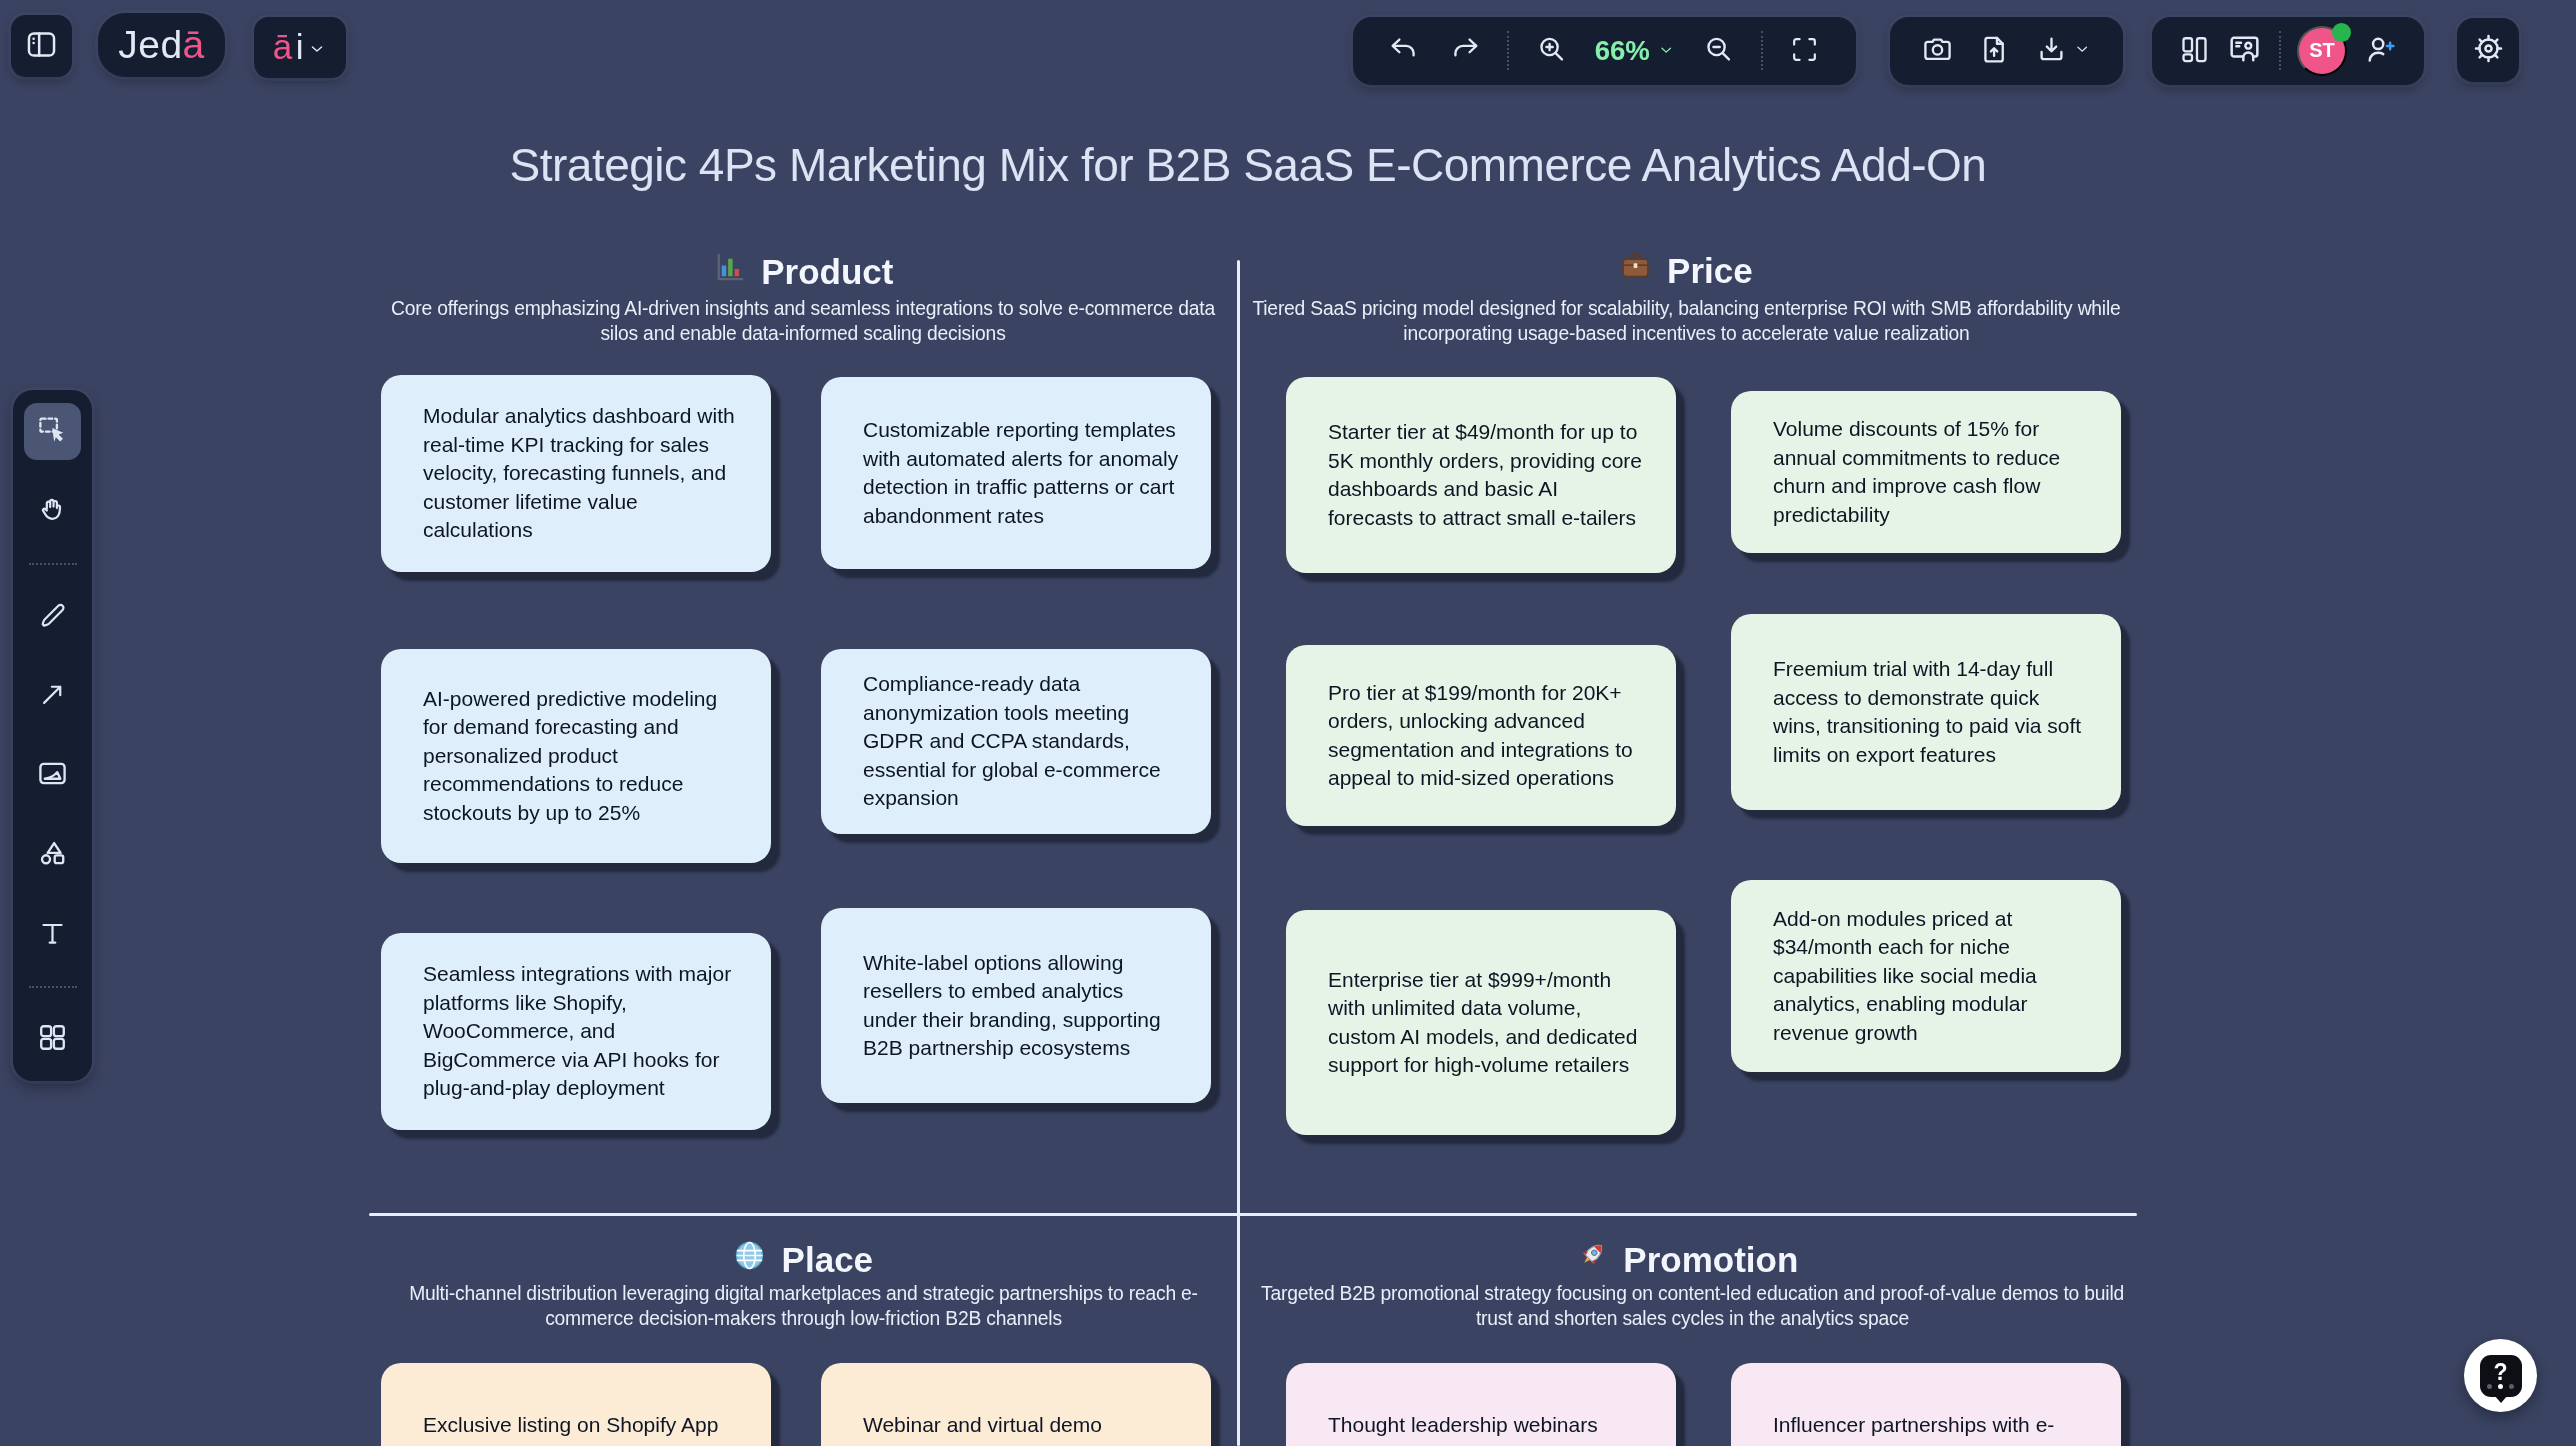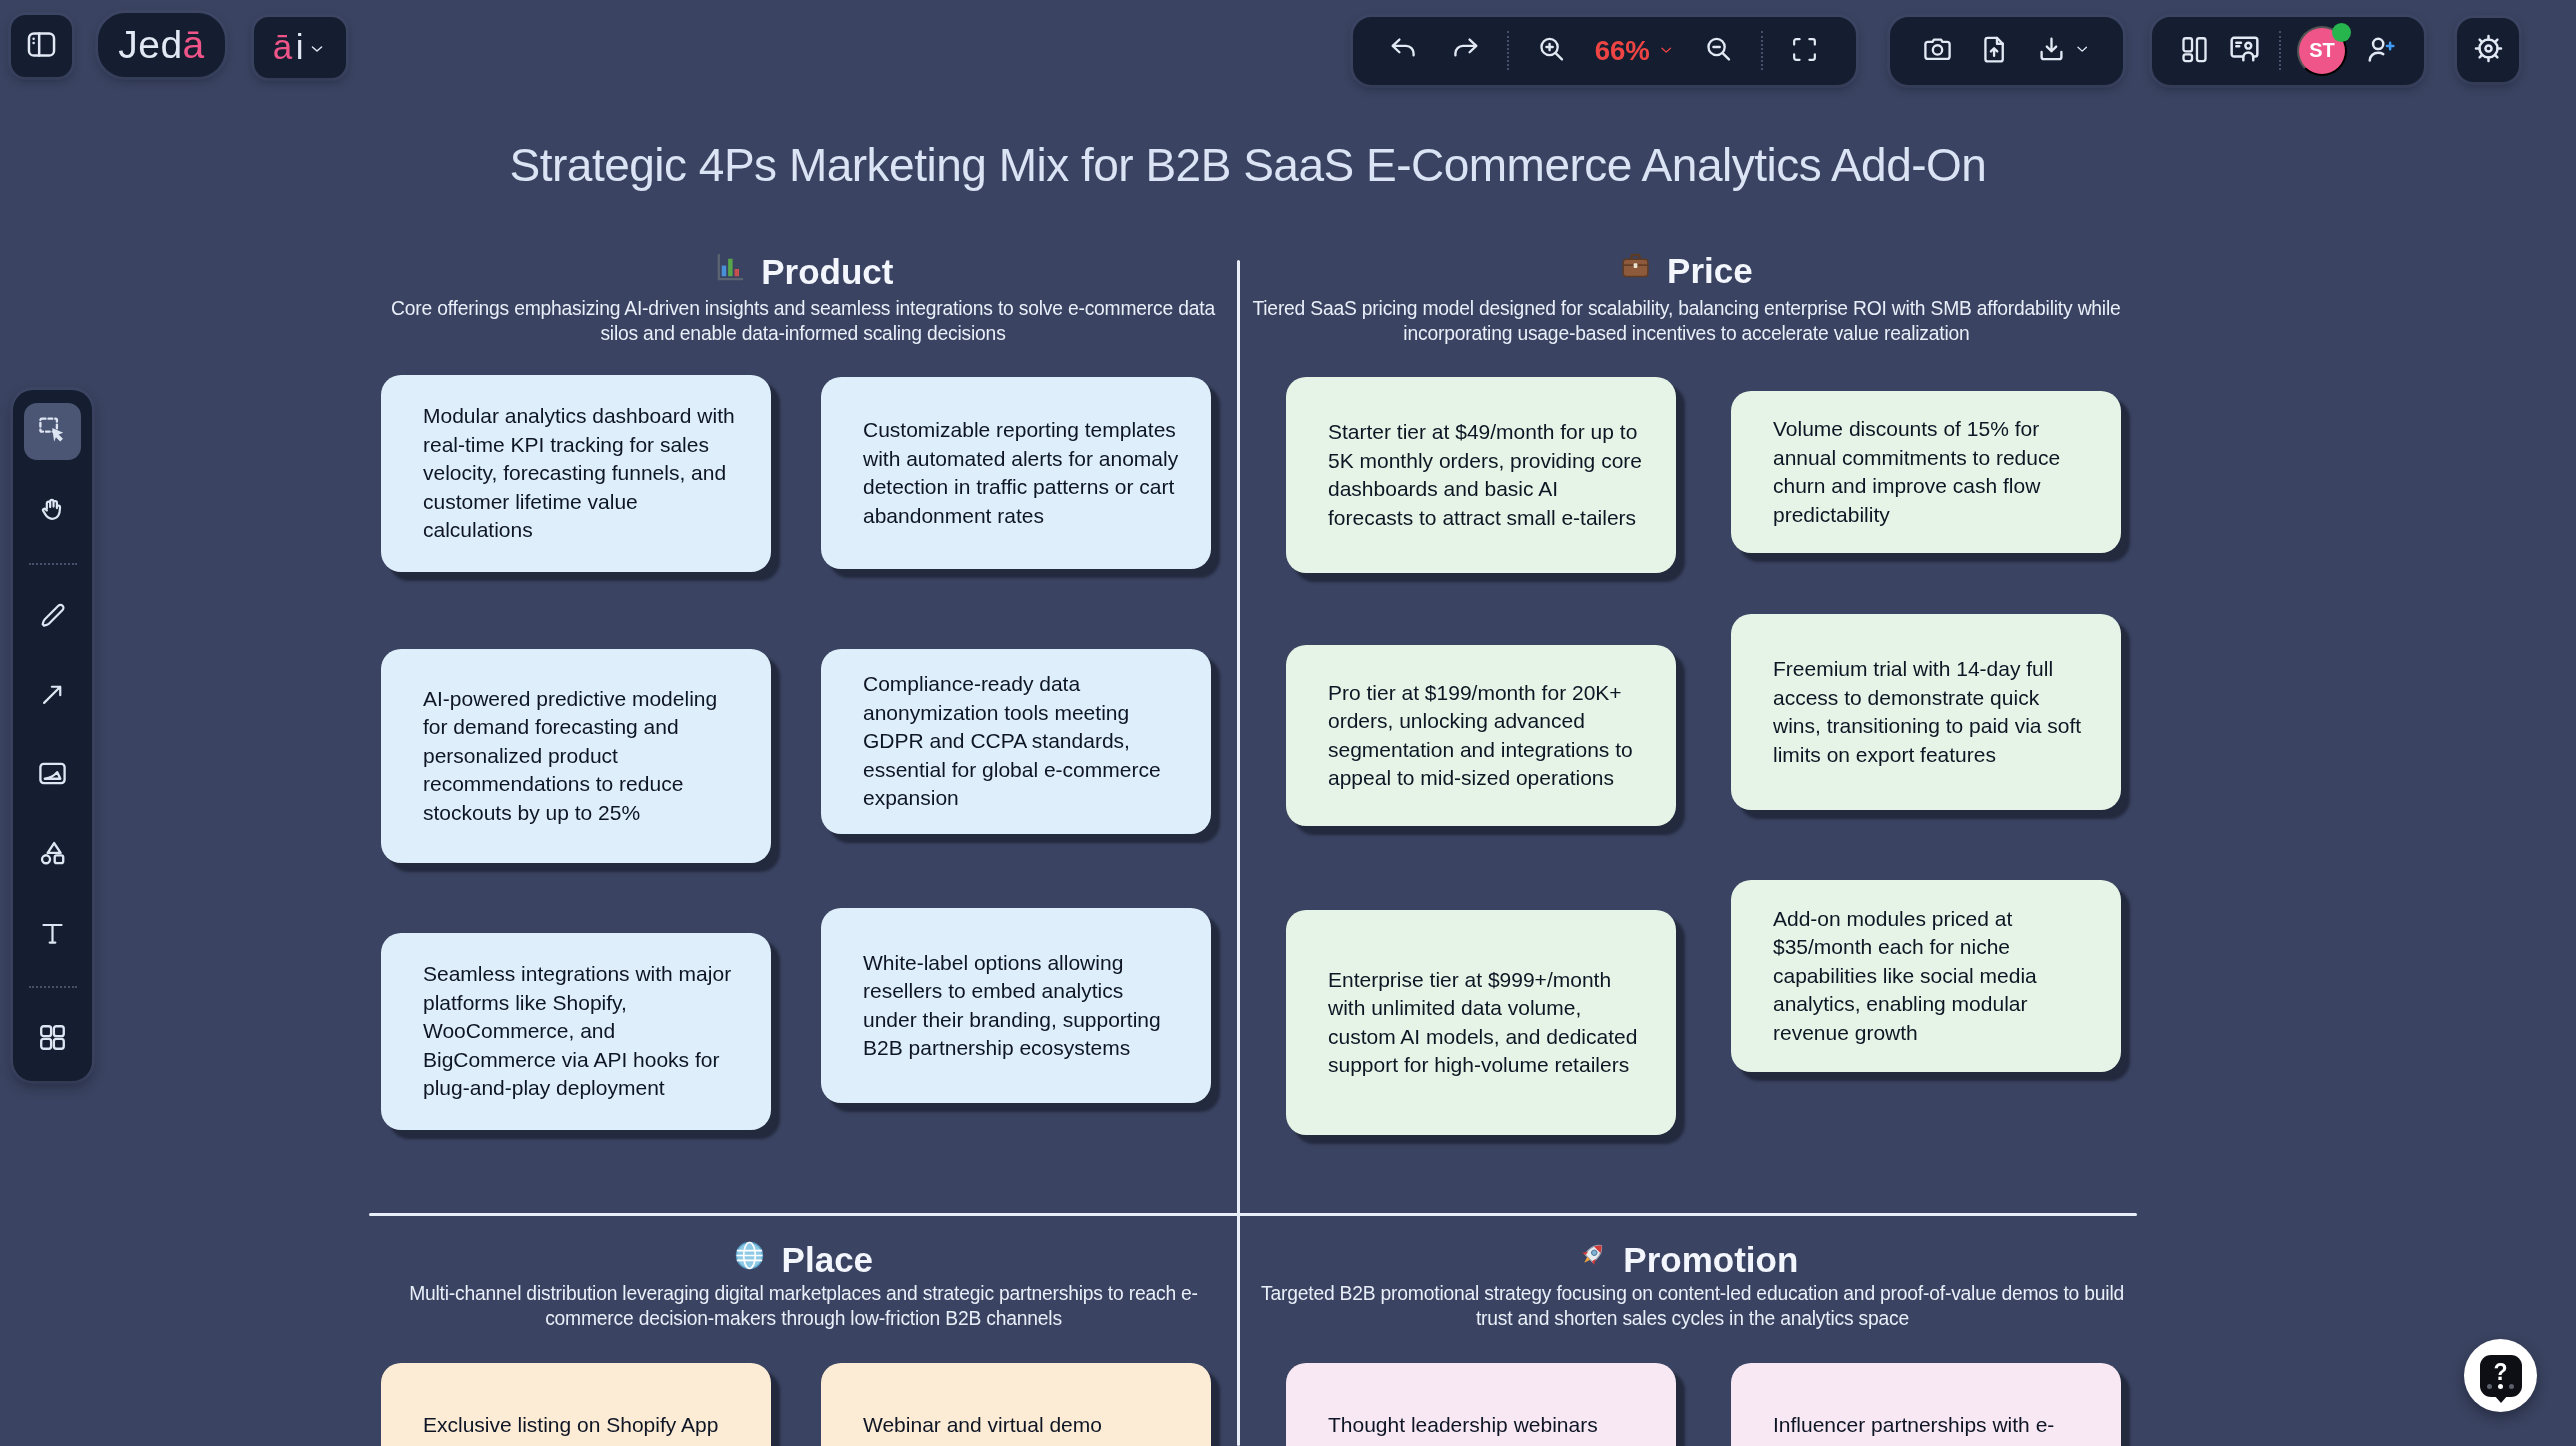--- a/index.html
+++ b/index.html
@@ -20,21 +20,21 @@
   #btn-sidebar { left:11px; top:14.7px; width:61px; height:62px; border-radius:14.7px; cursor:pointer; border:none; }
   #logo { left:98px; top:13px; width:127px; height:64px; border-radius:27px; font-size:39px; font-weight:500; letter-spacing:0.5px; cursor:pointer; }
   #logo .accent { color:#f0558a; }
   #btn-ai { left:254px; top:16.5px; width:92px; height:61px; border-radius:14.7px; font-size:35px; font-weight:500; cursor:pointer; border:none; gap:3.7px; }
   #btn-ai .accent { color:#f0558a; }
   #tb-center { left:1353px; top:16.5px; width:503px; height:68px; border-radius:18.4px; justify-content:space-evenly; padding:0 9.2px; }
   #tb-files  { left:1890px; top:16.5px; width:233px; height:68px; border-radius:18.4px; justify-content:space-evenly; padding:0 7.3px; }
   #tb-collab { left:2152px; top:16.5px; width:272px; height:68px; border-radius:18.4px; justify-content:space-evenly; padding:0 9.2px; }
   #btn-settings { left:2457px; top:18.4px; width:62px; height:64px; border-radius:16.5px; cursor:pointer; border:none; }
   .vsep { width:0; height:39px; border-left:2.8px dotted #44506c; }
-  .zoom-label { display:flex; align-items:center; gap:7.3px; font-size:27.6px; font-weight:bold; color:#ef4444; cursor:pointer; background:none; border:none; }
+  .zoom-label { display:flex; align-items:center; gap:7.3px; font-size:27.6px; font-weight:bold; color:#86efac; cursor:pointer; background:none; border:none; }
   .avatar { position:relative; width:50px; height:50px; border-radius:50%; background:#f0558a; color:#fff;
             font-size:20px; font-weight:bold; display:flex; align-items:center; justify-content:center; cursor:pointer; }
   .status-dot { position:absolute; top:-4.6px; right:-6.4px; width:19.3px; height:19.3px; border-radius:50%; background:#27b64e; }
 
   
   #tools { position:absolute; left:13px; top:390px; width:79px; height:691px; background:#151e30; border-radius:20px;
            display:flex; flex-direction:column; align-items:center; justify-content:space-between; padding:13px 0;
            box-shadow:0 0 0 2.8px rgba(95,108,140,.16), 0 5.5px 13px rgba(10,14,24,.4); }
   .tool { width:57px; height:57px; border-radius:13px; background:transparent; border:none; color:#dfe6f3;
           display:flex; align-items:center; justify-content:center; cursor:pointer; }
@@ -374,21 +374,21 @@
     <div class="card q-price c-r3">
         <span>Pro tier at $199/month for 20K+ orders, unlocking advanced segmentation and integrations to appeal to mid-sized operations</span>
       </div>
     <div class="card q-price c-r4">
         <span>Freemium trial with 14-day full access to demonstrate quick wins, transitioning to paid via soft limits on export features</span>
       </div>
     <div class="card q-price c-r5">
         <span>Enterprise tier at $999+/month with unlimited data volume, custom AI models, and dedicated support for high-volume retailers</span>
       </div>
     <div class="card q-price c-r6">
-        <span>Add-on modules priced at $35/month each for niche capabilities like social media analytics, enabling modular revenue growth</span>
+        <span>Add-on modules priced at $34/month each for niche capabilities like social media analytics, enabling modular revenue growth</span>
       </div>
 
     <div class="card clipped q-place c-pl1">
         <span>Exclusive listing on Shopify App Store and AWS</span>
       </div>
     <div class="card clipped q-place c-pl2">
         <span>Webinar and virtual demo platforms like Zoom</span>
       </div>
 
     <div class="card clipped q-promotion c-pr1">

